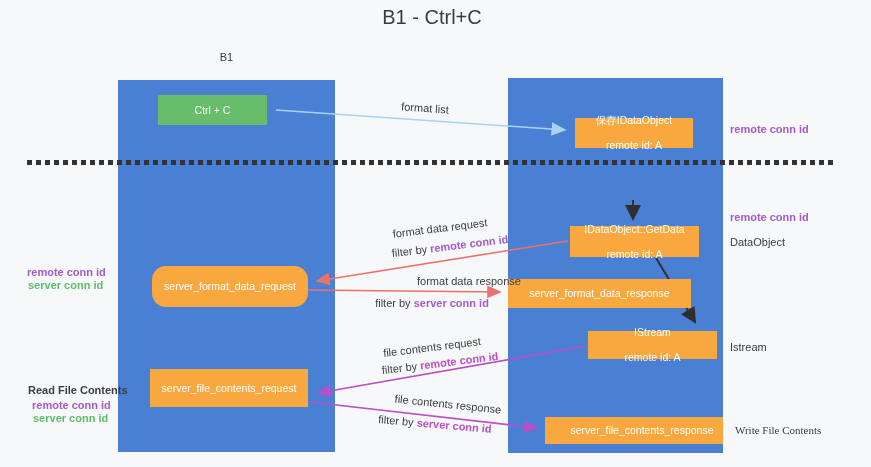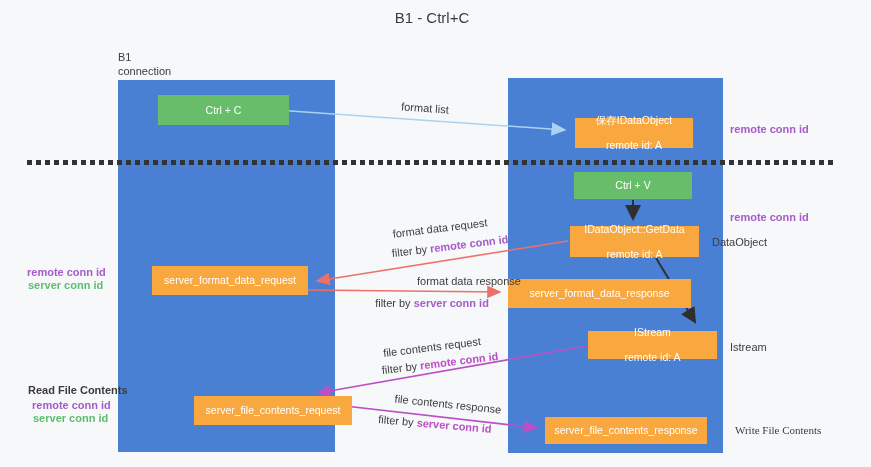--- a/index.html
+++ b/index.html
@@ -5,24 +5,24 @@
   html,body{margin:0;padding:0;}
   .canvas{
     position:relative; width:871px; height:467px;
     background:var(--bg,#f7f8fa);
     font-family:"Liberation Sans", sans-serif;
     color:var(--text-dark,#3c3c3c);
     overflow:hidden;
   }
   .abs{position:absolute;}
   .title{
-    text-align:center; font-size:15px; line-height:19px; color:var(--text-dark);
+    text-align:center; font-size:20px; line-height:19px; color:var(--text-dark);
   }
   .col-header{
-    font-size:11px; line-height:14px; color:var(--text-dark);
+    text-align:center; font-size:11px; line-height:14px; color:var(--text-dark);
   }
   .column{
     background:var(--column-blue,#4a80d4);
   }
   .box{
     display:flex; flex-direction:column; align-items:center; justify-content:center;
     font-size:10.5px; line-height:13px; color:var(--box-text,#fff);
     text-align:center; white-space:nowrap;
   }
   .box.orange{ background:var(--box-orange,#f8a83e);gap:12px; }
@@ -46,21 +46,20 @@
 <body>
 
 <div class="canvas">
 
   <div class="abs title" style="left:332px;top:8px;width:200px;">
     <div>B1 - Ctrl+C</div>
   </div>
 
   <div class="abs col-header" style="left:118px;top:50px;width:217px;">
     <div>B1</div>
-    <div>connection</div>
   </div>
 
   <div class="abs column" style="left:118px;top:80px;width:217px;height:372px;"></div>
   <div class="abs column" style="left:508px;top:78px;width:215px;height:375px;"></div>
 
   <div class="dashline" style="left:27px;top:160px;width:808px;"></div>
 
   <svg class="overlay" width="871" height="467" viewBox="0 0 871 467">
     <defs>
       <marker id="mk-blue" markerWidth="10" markerHeight="9" refX="9" refY="4.5" orient="auto">
@@ -78,76 +77,73 @@
     </defs>
     <line x1="276" y1="110" x2="565" y2="130" stroke="var(--arrow-blue)" stroke-width="1.5" marker-end="url(#mk-blue)"></line>
     <line x1="633" y1="200" x2="633" y2="219" stroke="var(--arrow-black)" stroke-width="2" marker-end="url(#mk-black)"></line>
     <line x1="656" y1="258" x2="695" y2="322" stroke="var(--arrow-black)" stroke-width="2" marker-end="url(#mk-black)"></line>
     <line x1="568" y1="241" x2="317" y2="281" stroke="var(--arrow-red)" stroke-width="1.6" marker-end="url(#mk-red)"></line>
     <line x1="308" y1="290" x2="500" y2="292" stroke="var(--arrow-red)" stroke-width="1.6" marker-end="url(#mk-red)"></line>
     <line x1="586" y1="346" x2="318" y2="393" stroke="var(--magenta)" stroke-width="1.6" marker-end="url(#mk-magenta)"></line>
     <line x1="310" y1="402" x2="537" y2="428" stroke="var(--magenta)" stroke-width="1.6" marker-end="url(#mk-magenta)"></line>
   </svg>
 
-  <div class="abs box green" style="left:158px;top:95px;width:131px;height:30px;">
+  <div class="abs box green" style="left:158px;top:95px;width:109px;height:30px;">
     <div>Ctrl + C</div>
   </div>
 
   <div class="abs box orange" style="left:575px;top:118px;width:118px;height:30px;">
     <div>保存IDataObject</div>
     <div>remote id: A</div>
   </div>
 
-  <div class="abs box green" style="left:574px;top:172px;width:118px;height:27px;">
-    <div>Ctrl + V</div>
-  </div>
 
   <div class="abs box orange" style="left:570px;top:226px;width:129px;height:31px;align-items:center;">
     <div>IDataObject::GetData</div>
     <div>remote id: A</div>
   </div>
 
-  <div class="abs box orange" style="left:152px;top:266px;width:156px;height:29px;">
+  <div class="abs box orange" style="left:152px;top:266px;width:156px;height:41px;border-radius:14px;">
     <div>server_format_data_request</div>
   </div>
 
   <div class="abs box orange" style="left:508px;top:279px;width:183px;height:29px;">
     <div>server_format_data_response</div>
   </div>
 
   <div class="abs box orange" style="left:588px;top:331px;width:129px;height:28px;">
     <div>IStream</div>
     <div>remote id: A</div>
   </div>
 
-  <div class="abs box orange" style="left:150px;top:396px;width:158px;height:29px;margin-left:44px;">
+  <div class="abs box orange" style="left:150px;top:369px;width:158px;height:38px;">
     <div>server_file_contents_request</div>
   </div>
 
-  <div class="abs box orange" style="left:545px;top:417px;width:162px;height:27px;">
+  <div class="abs box orange" style="left:545px;top:417px;width:162px;height:27px;padding-left:16px;">
     <div>server_file_contents_response</div>
   </div>
 
   <div class="arrow-label" style="left:425px;top:108px;transform:translate(-50%,-50%) rotate(4deg);">format list</div>
 
   <div class="arrow-label" style="left:440px;top:228px;transform:translate(-50%,-50%) rotate(-7deg);">format data request</div>
   <div class="arrow-label" style="left:450px;top:246px;transform:translate(-50%,-50%) rotate(-7deg);"><span>filter by </span><span class="c-purple">remote conn id</span></div>
 
   <div class="arrow-label" style="left:438px;top:281px;transform:translate(-50%,-50%);margin-left:31px;">format data response</div>
   <div class="arrow-label" style="left:432px;top:303px;transform:translate(-50%,-50%);"><span>filter by </span><span class="c-purple">server conn id</span></div>
 
   <div class="arrow-label" style="left:432px;top:347px;transform:translate(-50%,-50%) rotate(-7deg);">file contents request</div>
   <div class="arrow-label" style="left:440px;top:363px;transform:translate(-50%,-50%) rotate(-7deg);"><span>filter by </span><span class="c-magenta">remote conn id</span></div>
 
   <div class="arrow-label" style="left:448px;top:404px;transform:translate(-50%,-50%) rotate(6deg);">file contents response</div>
   <div class="arrow-label" style="left:435px;top:424px;transform:translate(-50%,-50%) rotate(5deg);"><span>filter by </span><span class="c-magenta">server conn id</span></div>
 
   <div class="side-label c-purple" style="left:730px;top:123px;">remote conn id</div>
   <div class="side-label c-purple" style="left:730px;top:211px;">remote conn id</div>
-  <div class="side-label" style="left:712px;top:236px;">DataObject</div>
+  <div class="side-label" style="left:730px;top:236px;">DataObject</div>
   <div class="side-label" style="left:730px;top:341px;">Istream</div>
   <div class="side-label" style="left:735px;top:424px;font-family:Liberation Serif, serif;">Write File Contents</div>
 
   <div class="side-label c-purple" style="left:27px;top:266px;">remote conn id</div>
   <div class="side-label c-green" style="left:28px;top:279px;">server conn id</div>
   <div class="side-label" style="left:28px;top:384px;font-weight:bold;">Read File Contents</div>
   <div class="side-label c-purple" style="left:32px;top:399px;">remote conn id</div>
   <div class="side-label c-green" style="left:33px;top:412px;">server conn id</div>
 
 </div>

